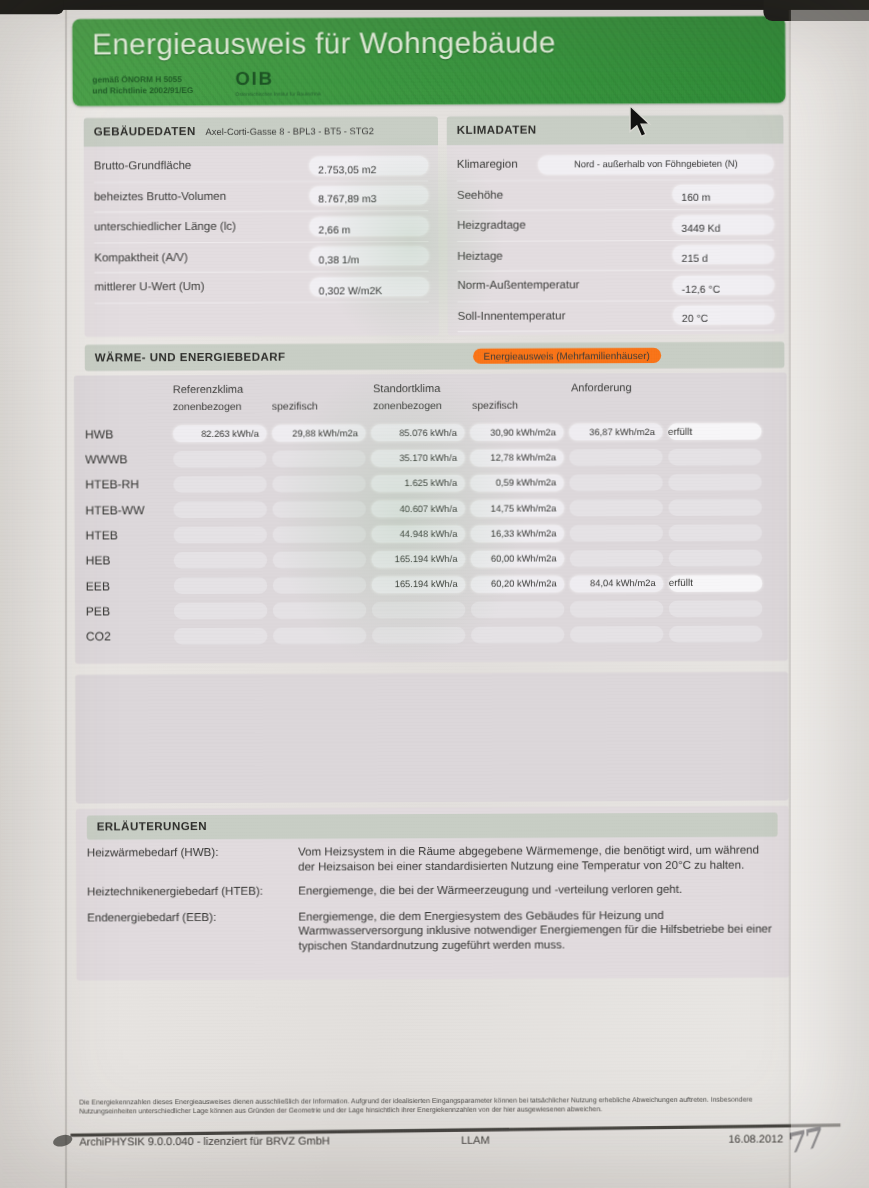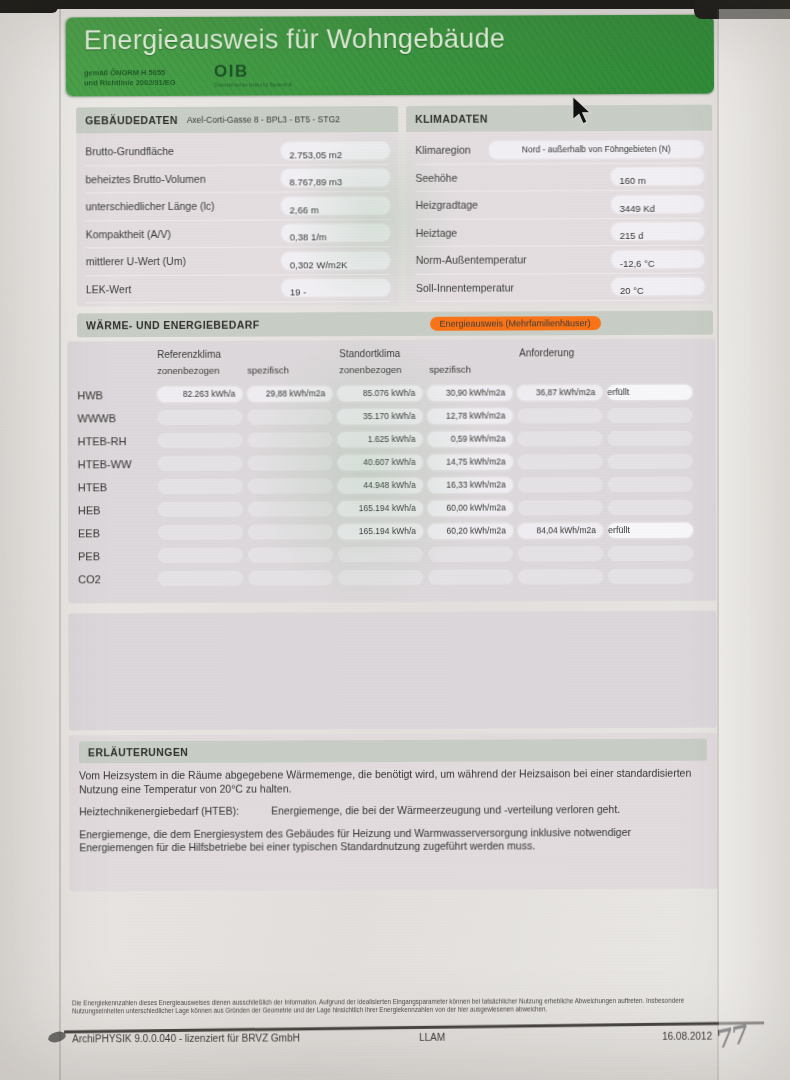--- a/index.html
+++ b/index.html
@@ -139,24 +139,20 @@
             <span class="kv-pill">2,66 m</span>
           </div>
           <div class="kv-row">
             <span class="kv-label">Kompaktheit (A/V)</span>
             <span class="kv-pill">0,38 1/m</span>
           </div>
           <div class="kv-row">
             <span class="kv-label">mittlerer U-Wert (Um)</span>
             <span class="kv-pill">0,302 W/m2K</span>
           </div>
-          <div class="kv-row">
-            <span class="kv-label">LEK-Wert</span>
-            <span class="kv-pill">19 -</span>
-          </div>
         </div>
     </section>
 
     <section class="panel p-klima">
       <div class="panel-head">
         <span class="panel-title">KLIMADATEN</span>
       </div>
       <div class="kv-rows">
 
       <div class="kv-row">
@@ -305,27 +301,29 @@
 
     <div class="mid-panel"></div>
 
     <section class="erl-panel">
       <div class="erl-bar">
         <span class="erl-title">ERLÄUTERUNGEN</span>
       </div>
       <div class="erl-items">
 
       <div class="erl-item">
+            <span class="erl-term">Heizwärmebedarf (HWB):</span>
             <span class="erl-def">Vom Heizsystem in die Räume abgegebene Wärmemenge, die benötigt wird, um während der Heizsaison bei einer standardisierten Nutzung eine Temperatur von 20°C zu halten.</span>
           </div>
           <div class="erl-item">
             <span class="erl-term">Heiztechnikenergiebedarf (HTEB):</span>
             <span class="erl-def">Energiemenge, die bei der Wärmeerzeugung und -verteilung verloren geht.</span>
           </div>
           <div class="erl-item">
+            <span class="erl-term">Endenergiebedarf (EEB):</span>
             <span class="erl-def">Energiemenge, die dem Energiesystem des Gebäudes für Heizung und Warmwasserversorgung inklusive notwendiger Energiemengen für die Hilfsbetriebe bei einer typischen Standardnutzung zugeführt werden muss.</span>
           </div>
         </div>
     </section>
 
     <div class="fine-print">Die Energiekennzahlen dieses Energieausweises dienen ausschließlich der Information. Aufgrund der idealisierten Eingangsparameter können bei tatsächlicher Nutzung erhebliche Abweichungen auftreten. Insbesondere Nutzungseinheiten unterschiedlicher Lage können aus Gründen der Geometrie und der Lage hinsichtlich ihrer Energiekennzahlen von der hier ausgewiesenen abweichen.</div>
     <div class="footer-line"></div>
     <div class="footer-row">
       <span>ArchiPHYSIK 9.0.0.040 - lizenziert für BRVZ GmbH</span>
       <span class="footer-center">LLAM</span>

